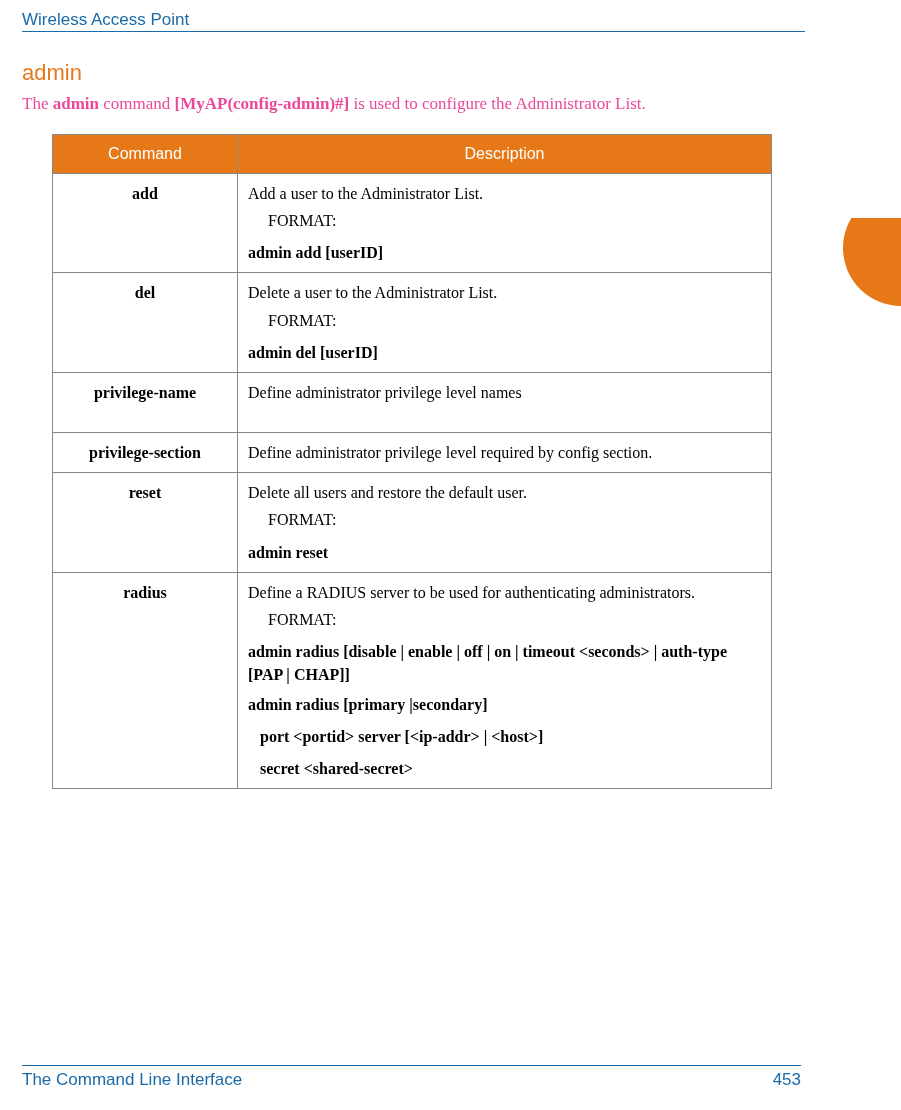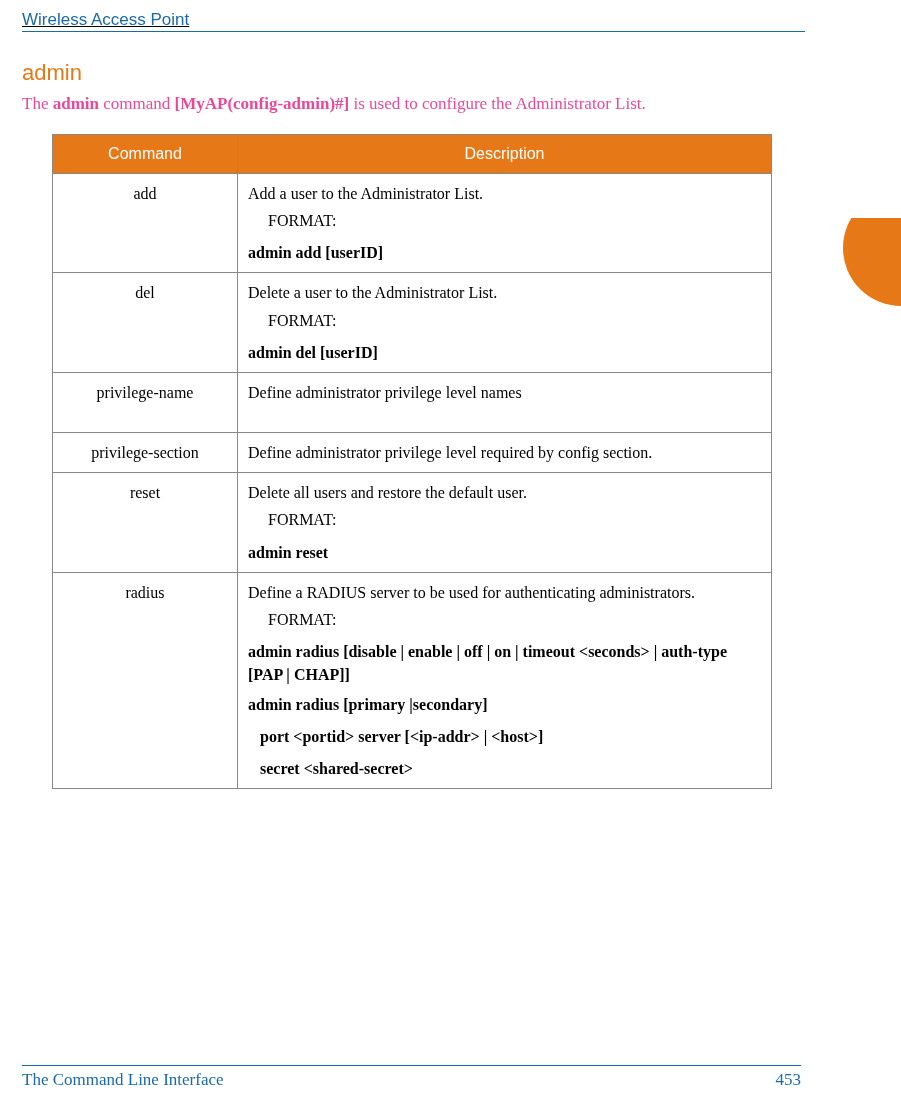--- a/index.html
+++ b/index.html
@@ -10,21 +10,20 @@
     body {
       font-family: "Palatino Linotype", "Book Antiqua", Palatino, Georgia, serif;
       width: 901px;
       height: 1110px;
       background: #fff;
       position: relative;
       padding: 0;
     }
     .header-wrapper {
       padding: 10px 96px 0 22px;
-      text-decoration: underline;
     }
     .header-text {
       color: #1a6aa8;
       font-size: 17px;
       font-family: Arial, Helvetica, sans-serif;
       border-bottom: 1px solid #1a6aa8;
       padding-bottom: 1px;
       display: block;
     }
     .section-title {
@@ -67,21 +66,21 @@
     td {
       border: 1px solid #888;
       padding: 8px 10px;
       font-size: 16px;
       vertical-align: top;
       line-height: 1.45;
       color: #000;
     }
     td.cmd-cell {
       text-align: center;
-      font-weight: normal;
+      font-weight: bold;
       margin-top: 8px;
     }
     td.desc-cell .format-label {
       display: block;
       margin-top: 4px;
       margin-left: 20px;
     }
     td.desc-cell .bold-line {
       font-weight: bold;
       display: block;
@@ -109,21 +108,21 @@
     }
     .footer {
       position: absolute;
       bottom: 20px;
       left: 22px;
       right: 100px;
       border-top: 1px solid #1a6aa8;
       padding-top: 4px;
       display: flex;
       justify-content: space-between;
-      font-family: Liberation Serif, serif;
+      font-family: Liberation Sans, sans-serif;
       font-size: 17px;
       color: #1a6aa8;
     }
   </style>
 </head>
 <body>
 
 <div class="header-wrapper">
   <span class="header-text">Wireless Access Point</span>
 </div>

